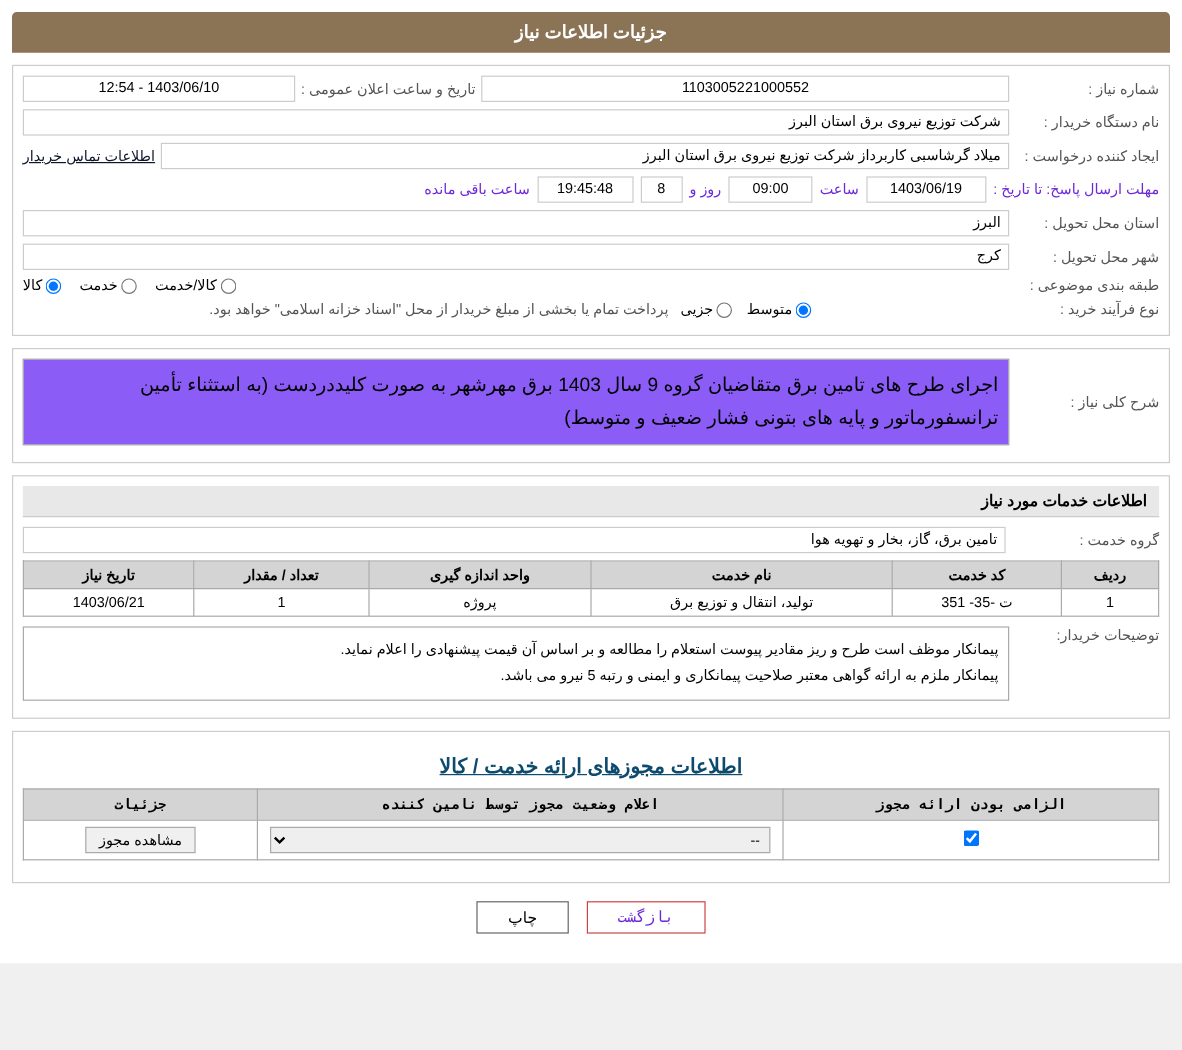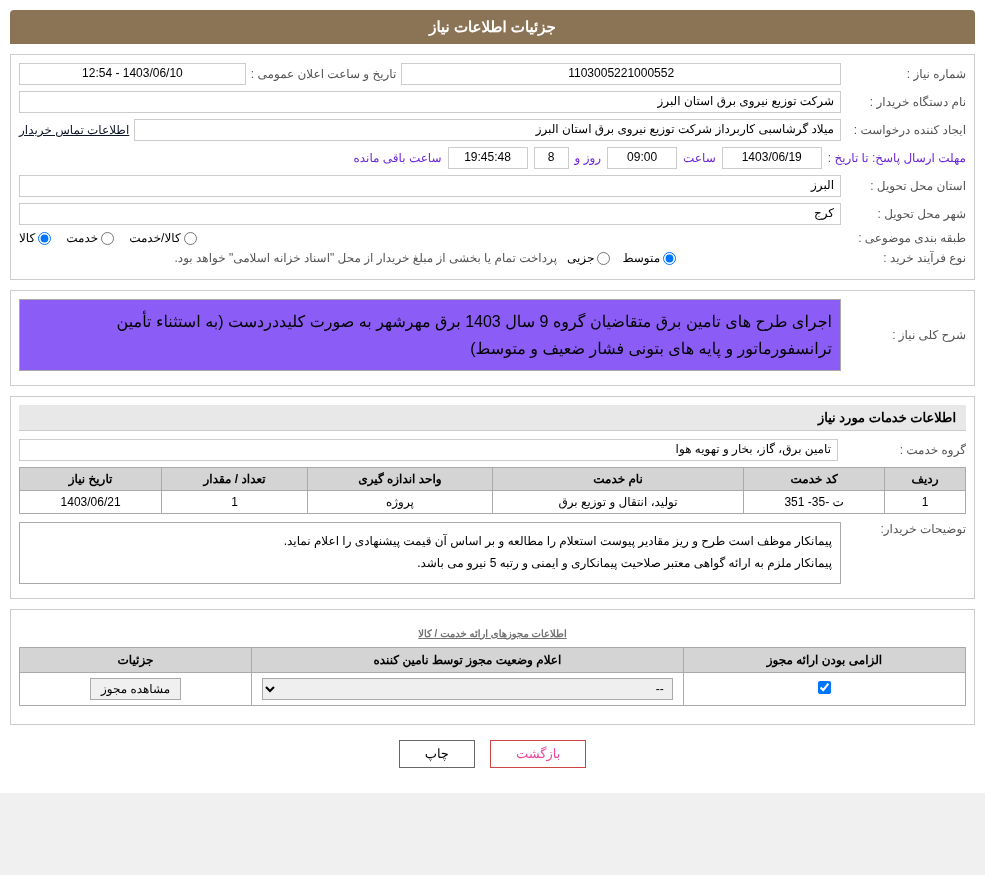--- a/index.html
+++ b/index.html
@@ -165,38 +165,39 @@
     .buyer-notes {
       border: 1px solid #aaa;
       padding: 8px;
       font-size: 12px;
       line-height: 1.8;
       text-align: right;
       min-height: 60px;
     }
     .sub-section-title {
       text-align: center;
-      color: #737373;
-      font-size: 10px;
+      color: #0c4a6e;
+      font-size: 17px;
       font-weight: bold;
       margin: 10px 0 8px 0;
       text-decoration: underline;
       cursor: pointer;
     }
     table.permit-table {
       width: 100%;
       border-collapse: collapse;
       font-size: 12px;
       margin-bottom: 10px;
     }
     table.permit-table th {
       background: #d4d4d4;
       border: 1px solid #aaa;
       padding: 5px 10px;
       text-align: center;
+      font-family: Liberation Mono, monospace;
     }
     table.permit-table td {
       border: 1px solid #aaa;
       padding: 5px 10px;
       text-align: center;
     }
     .view-btn {
       background: #f0f0f0;
       border: 1px solid #aaa;
       padding: 3px 10px;
@@ -223,25 +224,25 @@
       background: #fff;
       border: 1px solid #666;
       padding: 5px 25px;
       font-size: 13px;
       cursor: pointer;
       font-family: Tahoma, Arial, sans-serif;
     }
     .btn-back {
       background: #fff;
       border: 1px solid #c44;
-      color: #ec4899;
+      color: #6d28d9;
       padding: 5px 25px;
       font-size: 13px;
       cursor: pointer;
-      font-family: Liberation Serif, serif;
+      font-family: Liberation Mono, monospace;
     }
     .main-content {
       position: relative;
     }
   </style>
 </head>
 <body>
 
 <div class="page-container">
   <div class="main-title">جزئیات اطلاعات نیاز</div>

